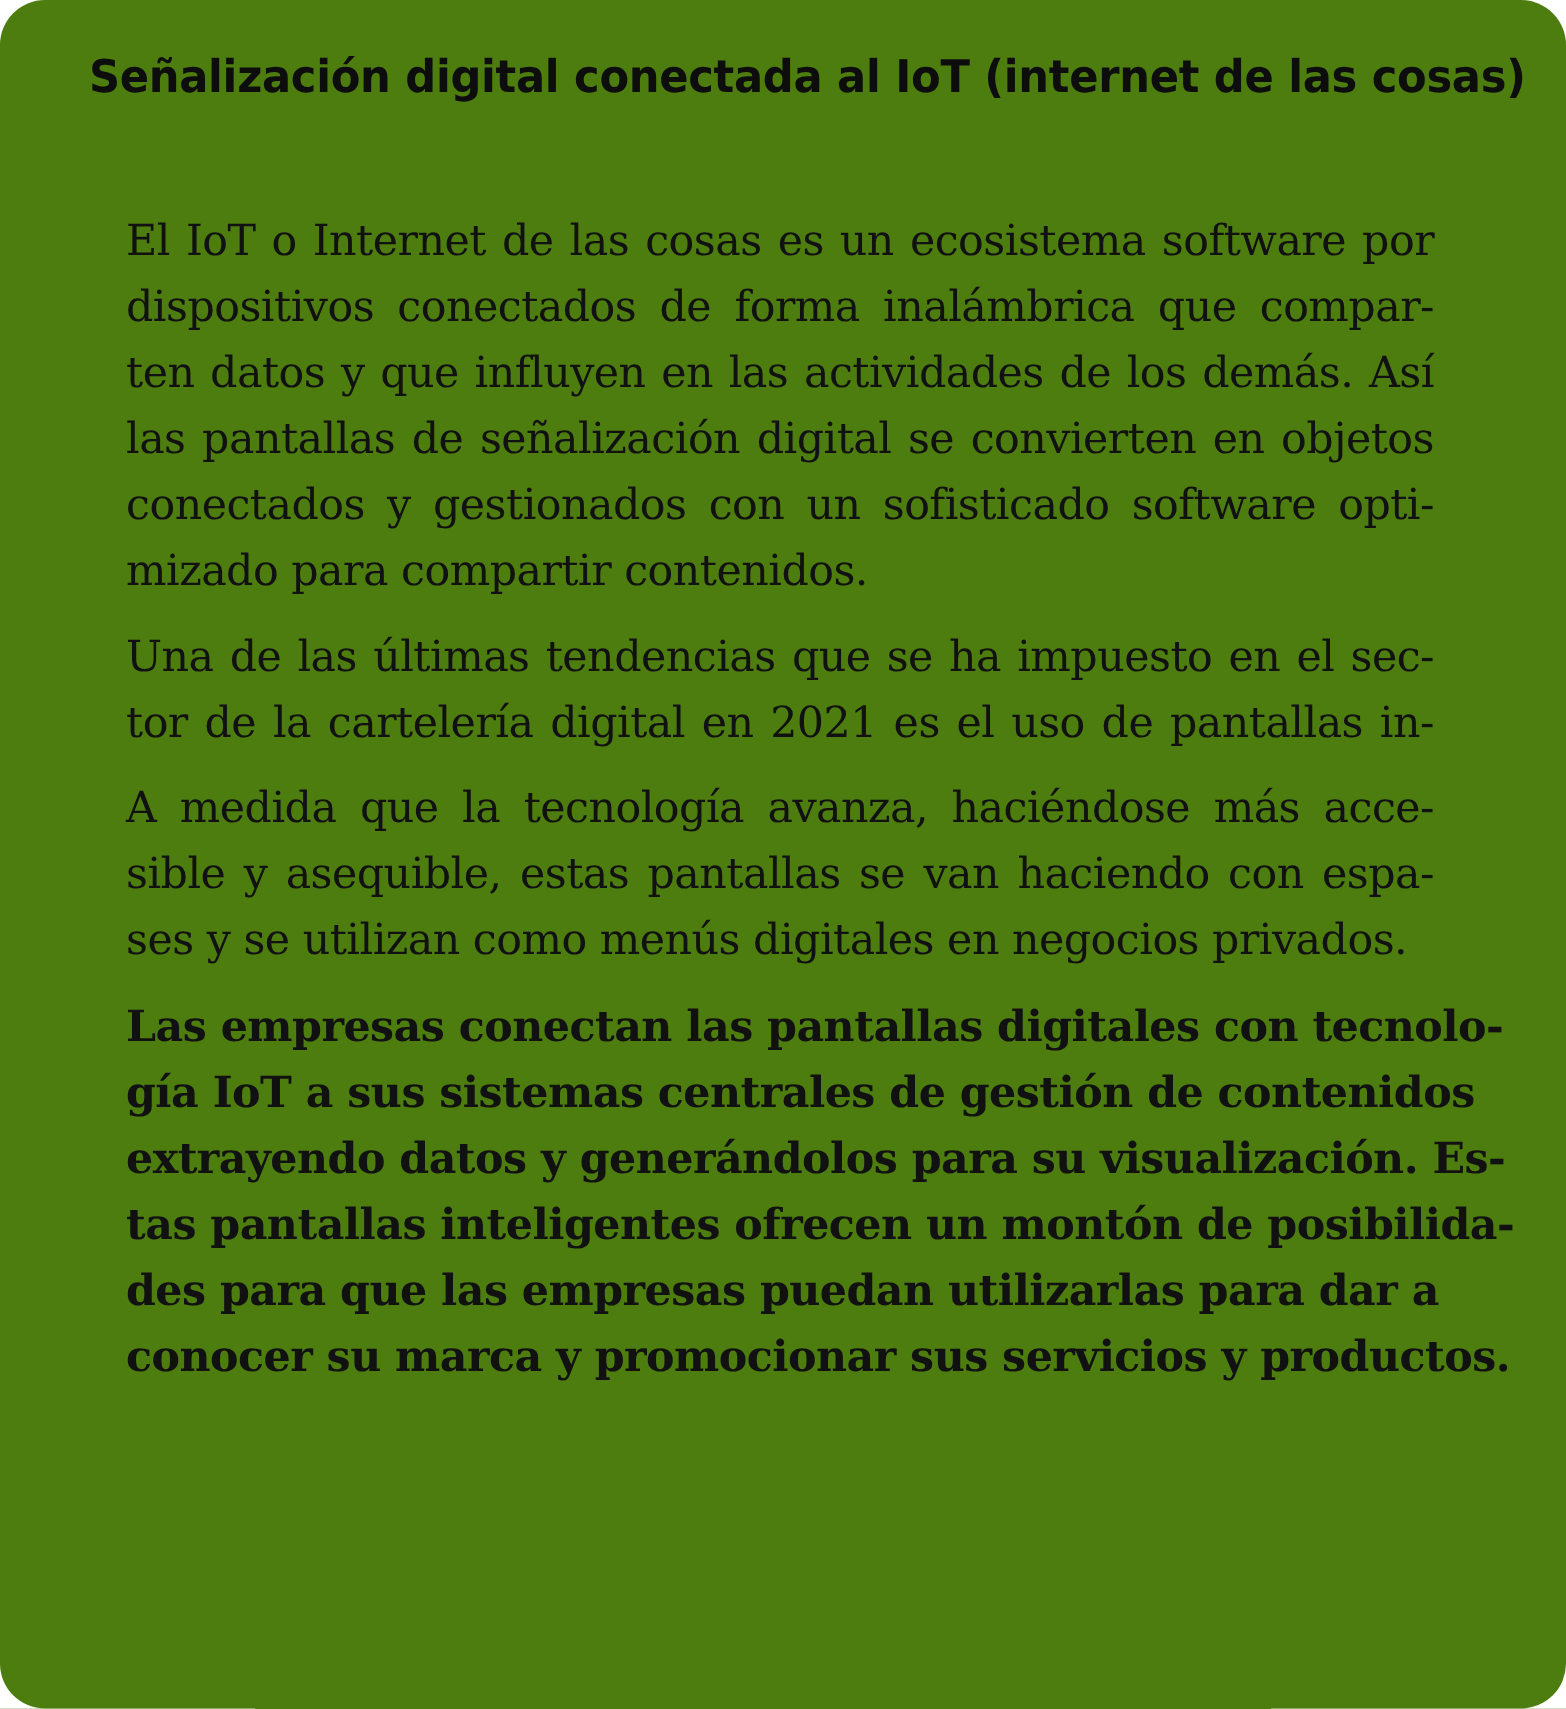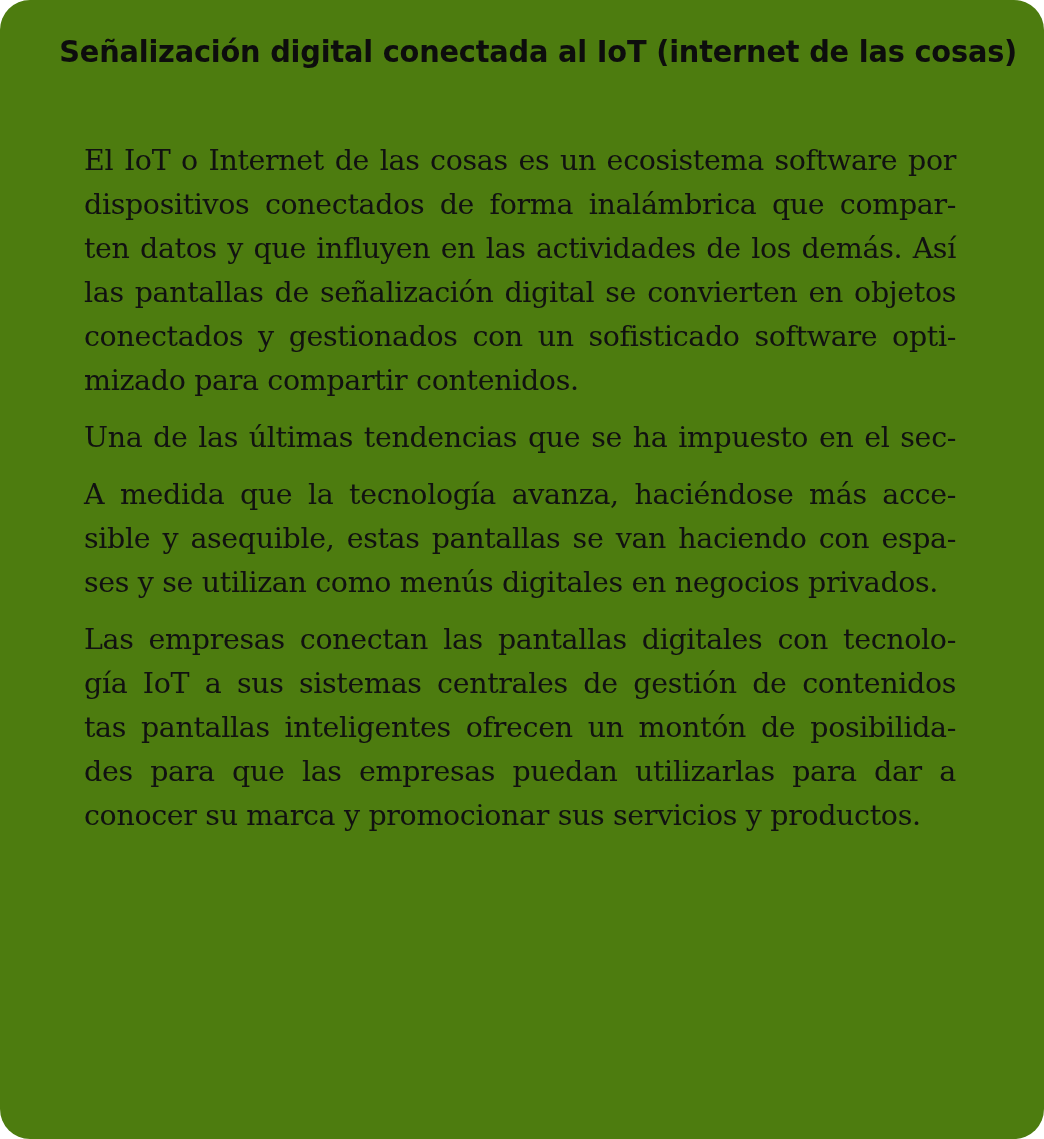--- a/index.html
+++ b/index.html
@@ -56,20 +56,21 @@
     color: #111111;
     text-align: justify;
     text-align-last: left;
     margin: 0 0 13px 0;
     letter-spacing: -0.35px;
     word-spacing: 0px;
   }
 
   .para:last-child {
     margin-bottom: 0;
+    font-weight: bold;
   }
 
   
   .ln {
     display: block;
     width: 100%;
     text-align: justify;
     text-align-last: justify;
     white-space: nowrap;
   }
@@ -91,28 +92,30 @@
     <p class="para">
         <span class="ln"><i>El</i> <i>IoT</i> <i>o</i> <i>Internet</i> <i>de</i> <i>las</i> <i>cosas</i> <i>es</i> <i>un</i> <i>ecosistema</i> <i>software</i> <i>por</i></span>
         <span class="ln"><i>dispositivos</i> <i>conectados</i> <i>de</i> <i>forma</i> <i>inalámbrica</i> <i>que</i> <i>compar-</i></span>
         <span class="ln"><i>ten</i> <i>datos</i> <i>y</i> <i>que</i> <i>influyen</i> <i>en</i> <i>las</i> <i>actividades</i> <i>de</i> <i>los</i> <i>demás.</i> <i></i> <i>Así</i></span>
         <span class="ln"><i>las</i> <i>pantallas</i> <i>de</i> <i>señalización</i> <i>digital</i> <i>se</i> <i>convierten</i> <i>en</i> <i>objetos</i></span>
         <span class="ln"><i>conectados</i> <i>y</i> <i>gestionados</i> <i>con</i> <i>un</i> <i>sofisticado</i> <i>software</i> <i>opti-</i></span>
         <span class="ln last"><i>mizado</i> <i>para</i> <i>compartir</i> <i>contenidos.</i></span>
       </p>
     <p class="para">
         <span class="ln"><i>Una</i> <i>de</i> <i>las</i> <i>últimas</i> <i>tendencias</i> <i>que</i> <i>se</i> <i>ha</i> <i>impuesto</i> <i>en</i> <i>el</i> <i>sec-</i></span>
+        <span class="ln"><i>tor</i> <i>de</i> <i>la</i> <i>cartelería</i> <i>digital</i> <i>en</i> <i>2021</i> <i>es</i> <i>el</i> <i>uso</i> <i>de</i> <i>pantallas</i> <i>in-</i></span>
       </p>
     <p class="para">
         <span class="ln"><i>A</i> <i>medida</i> <i>que</i> <i>la</i> <i>tecnología</i> <i>avanza,</i> <i>haciéndose</i> <i>más</i> <i>acce-</i></span>
         <span class="ln"><i>sible</i> <i>y</i> <i>asequible,</i> <i>estas</i> <i>pantallas</i> <i>se</i> <i>van</i> <i>haciendo</i> <i>con</i> <i>espa-</i></span>
         <span class="ln last"><i>ses</i> <i>y</i> <i>se</i> <i>utilizan</i> <i>como</i> <i>menús</i> <i>digitales</i> <i>en</i> <i>negocios</i> <i>privados.</i></span>
       </p>
     <p class="para">
         <span class="ln"><i>Las</i> <i>empresas</i> <i>conectan</i> <i>las</i> <i>pantallas</i> <i>digitales</i> <i>con</i> <i>tecnolo-</i></span>
         <span class="ln"><i>gía</i> <i>IoT</i> <i>a</i> <i>sus</i> <i>sistemas</i> <i>centrales</i> <i>de</i> <i>gestión</i> <i>de</i> <i>contenidos</i></span>
+        <span class="ln"><i>extrayendo</i> <i>datos</i> <i>y</i> <i>generándolos</i> <i>para</i> <i>su</i> <i>visualización.</i> <i>Es-</i></span>
         <span class="ln"><i>tas</i> <i>pantallas</i> <i>inteligentes</i> <i>ofrecen</i> <i>un</i> <i>montón</i> <i>de</i> <i>posibilida-</i></span>
         <span class="ln"><i>des</i> <i>para</i> <i>que</i> <i>las</i> <i>empresas</i> <i>puedan</i> <i>utilizarlas</i> <i>para</i> <i>dar</i> <i>a</i></span>
         <span class="ln last"><i>conocer</i> <i>su</i> <i>marca</i> <i>y</i> <i>promocionar</i> <i>sus</i> <i>servicios</i> <i>y</i> <i>productos.</i></span>
       </p>
   </div>
 
 </div>
 
 </body></html>

